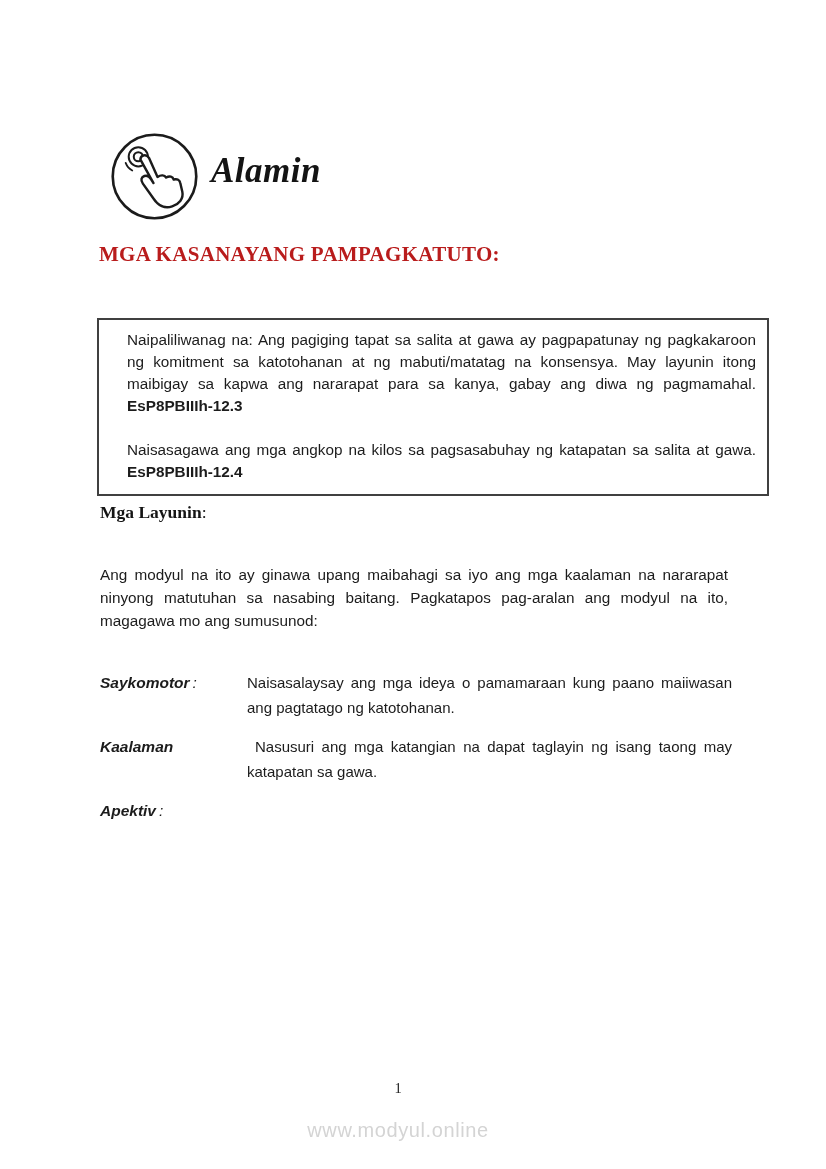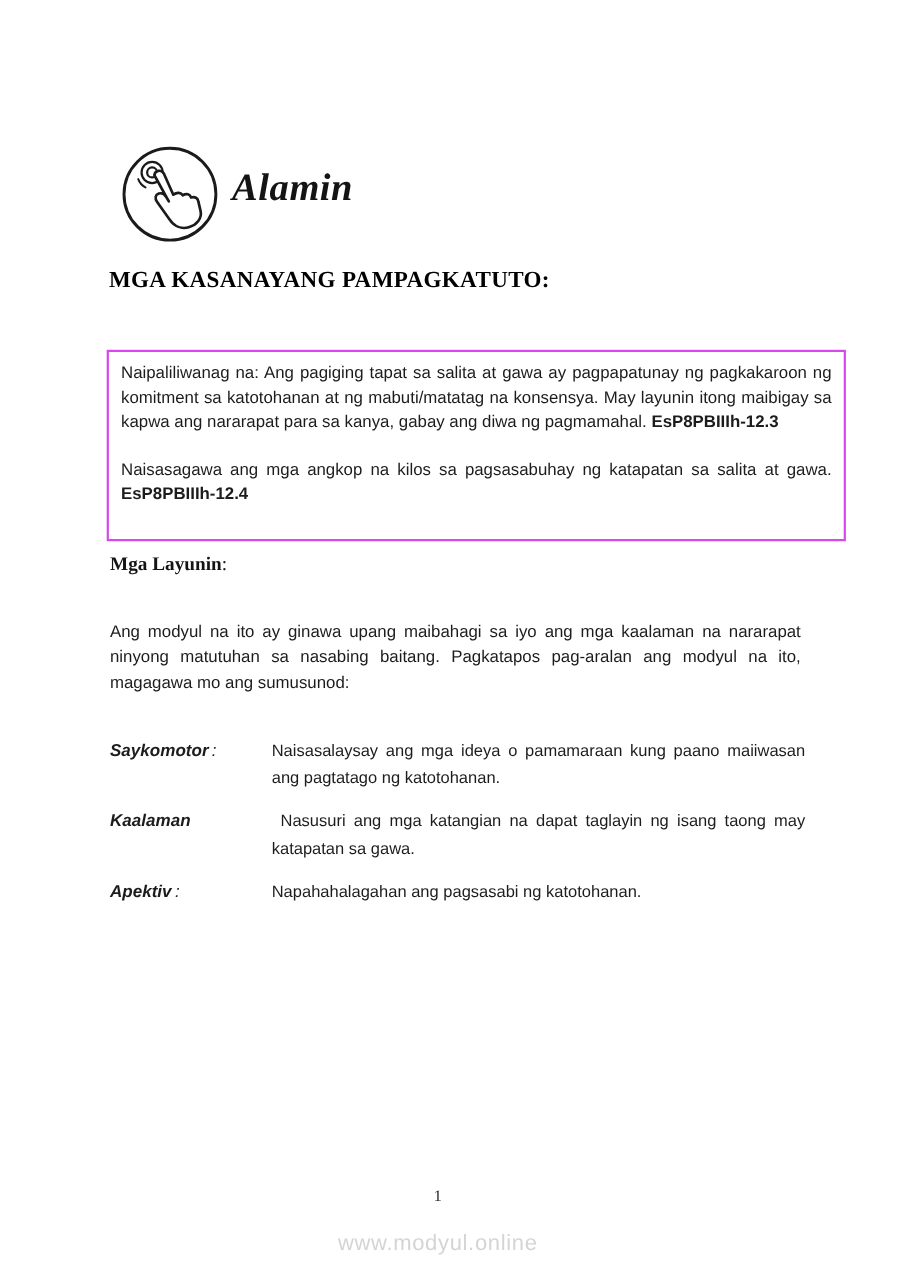--- a/index.html
+++ b/index.html
@@ -36,33 +36,33 @@
   }
 
   
   .main-heading {
     position: absolute;
     left: 99px;
     top: 242px;
     font-family: "Liberation Serif", serif;
     font-weight: bold;
     font-size: 21px;
-    color: #000000;
+    color: #b91c1c;
     letter-spacing: 0.3px;
   }
 
   
   .standards-box {
     position: absolute;
     left: 97px;
     top: 318px;
     width: 672px;
     min-height: 174px;
-    border: 2px solid #d946ef;
-    padding: 9px 11px 11px 11px;
+    border: 2px solid #404040;
+    padding: 9px 11px 11px 28px;
     font-size: 15.3px;
     line-height: 22px;
     text-align: justify;
     color: #1c1c1c;
   }
   .standards-box p { margin: 0; }
   .standards-box p + p { margin-top: 22px; }
   .code { font-weight: bold; }
 
   
@@ -186,21 +186,20 @@
       <div class="objective-label-cell">
         <span class="objective-label">Kaalaman</span><span class="objective-colon"></span>
       </div>
       <div class="objective-text">Nasusuri ang mga katangian na dapat taglayin ng isang taong may katapatan sa gawa.</div>
     </div>
 
     <div class="objective-row">
       <div class="objective-label-cell">
         <span class="objective-label">Apektiv</span><span class="objective-colon">:</span>
       </div>
-      <div class="objective-text">Napahahalagahan ang pagsasabi ng katotohanan.</div>
     </div>
 
   </div>
 
   <div class="page-number">1</div>
   <div class="watermark">www.modyul.online</div>
 
 </div>
 
 </body></html>

